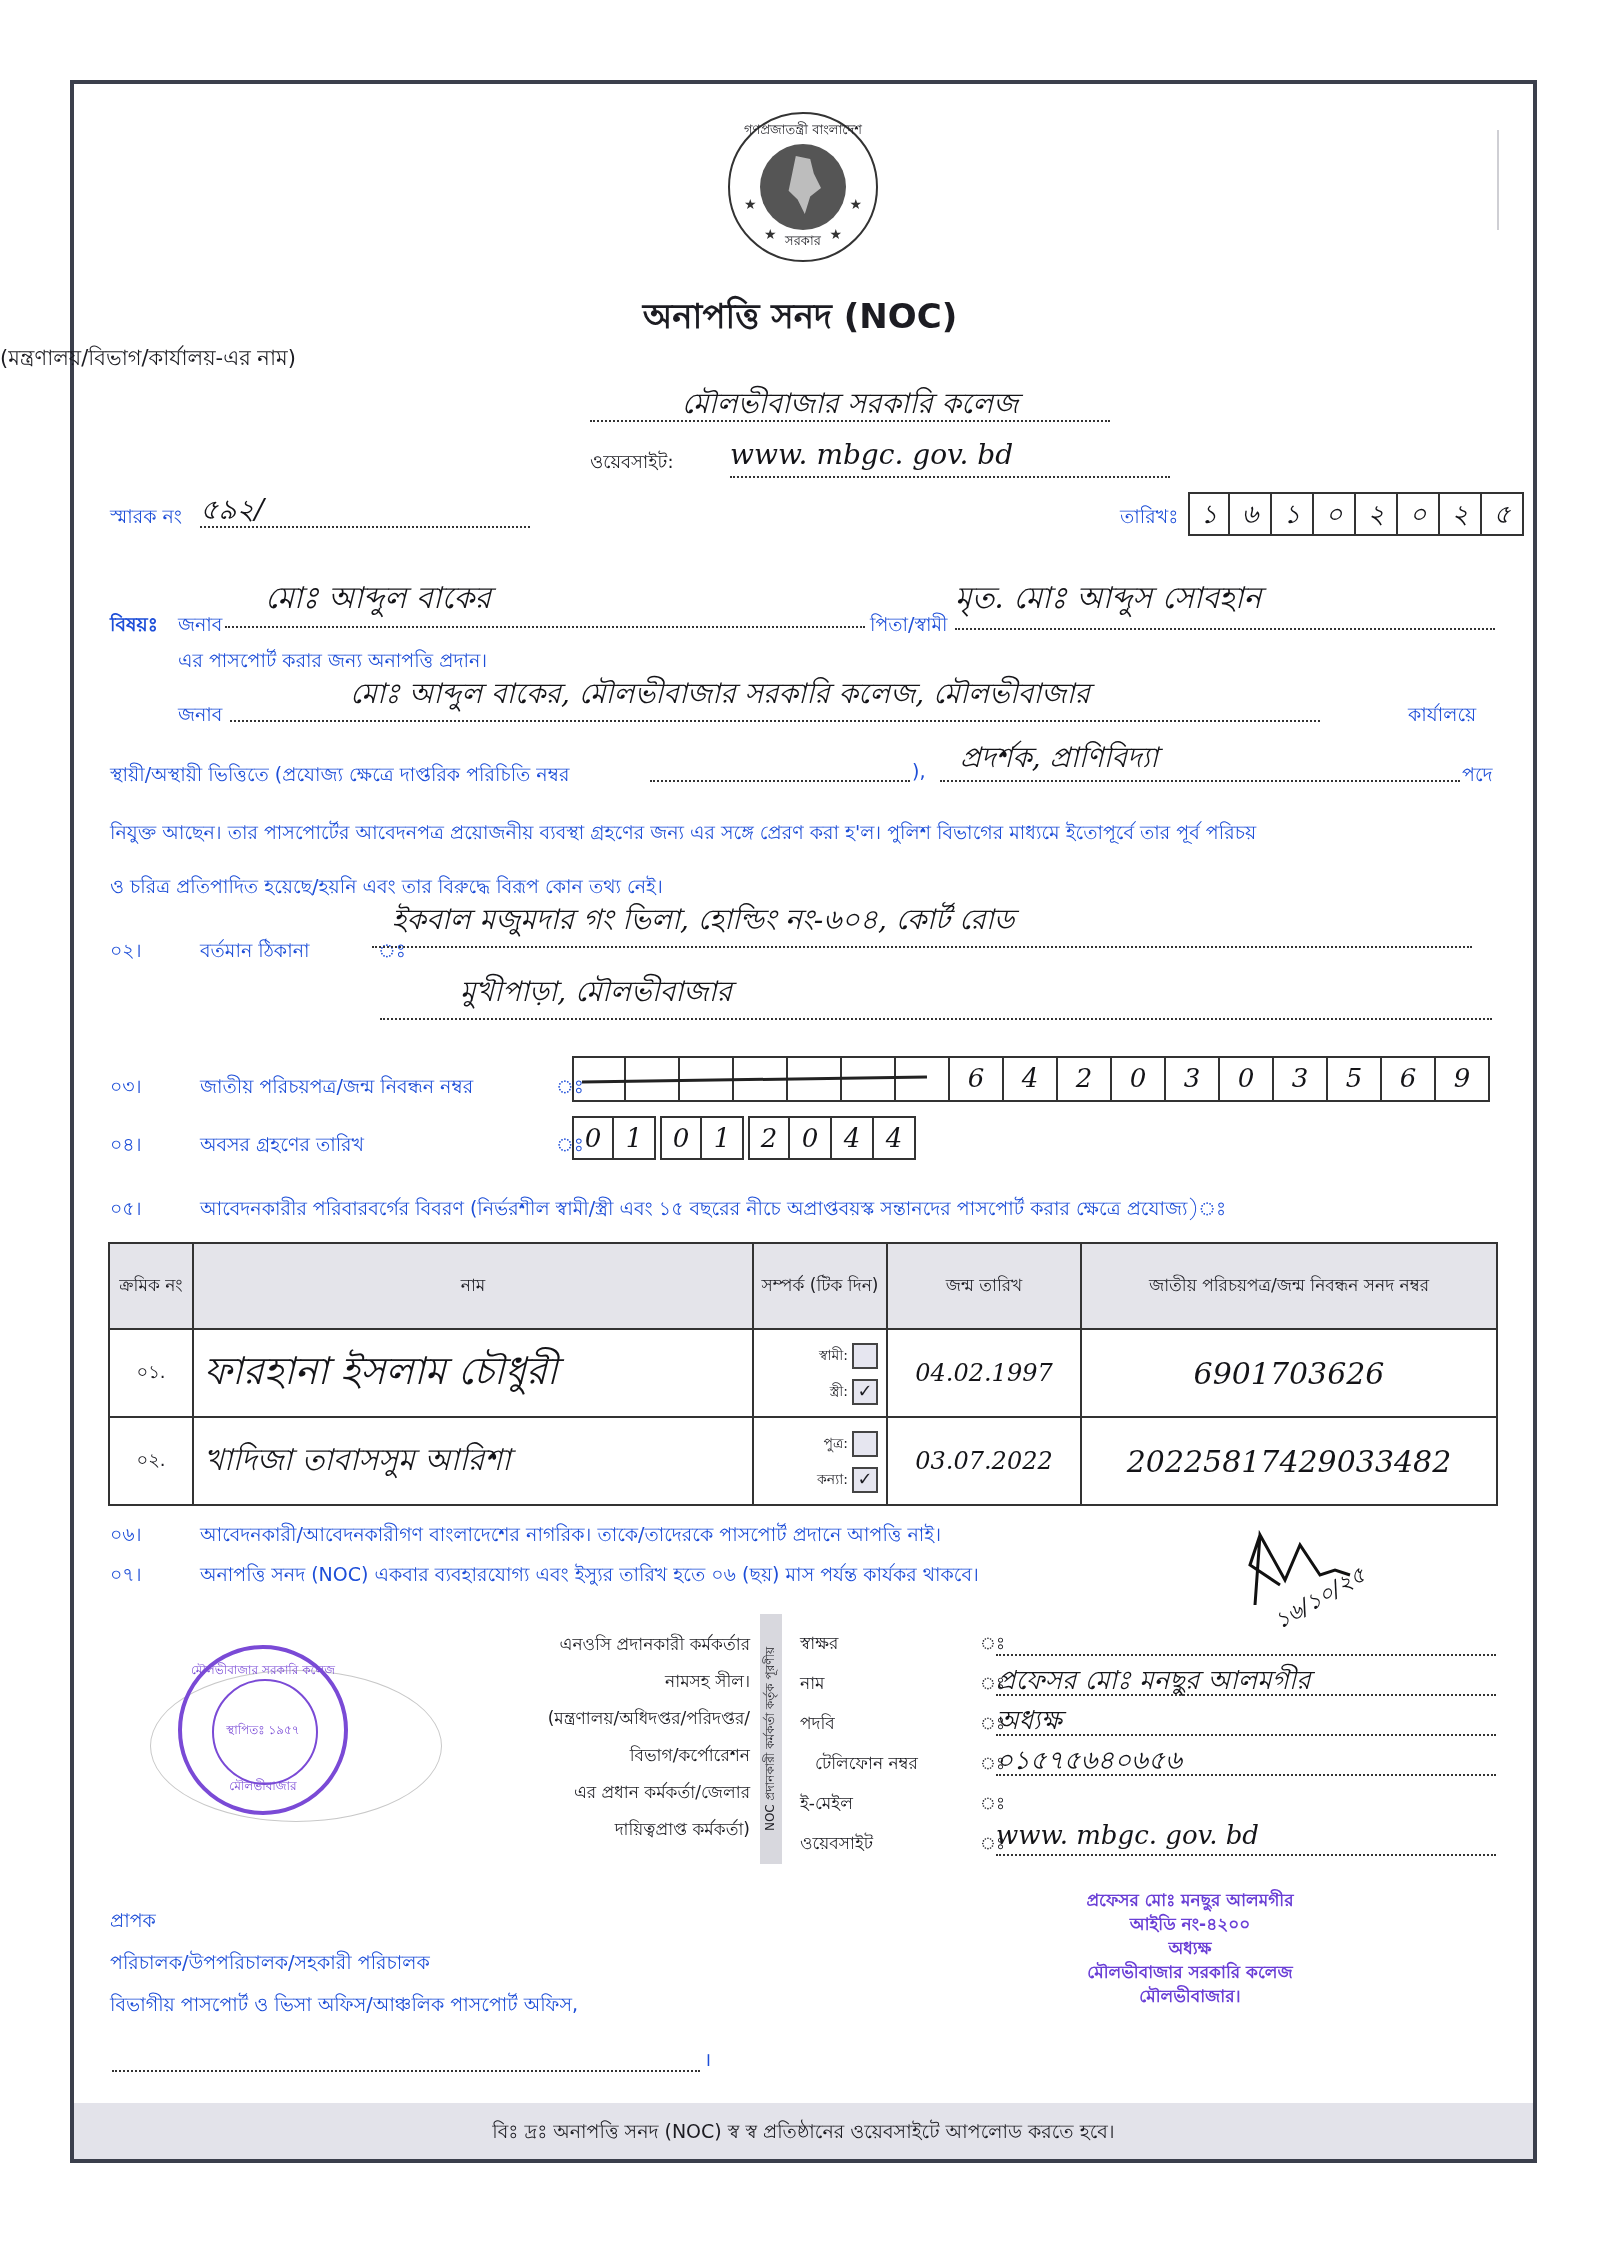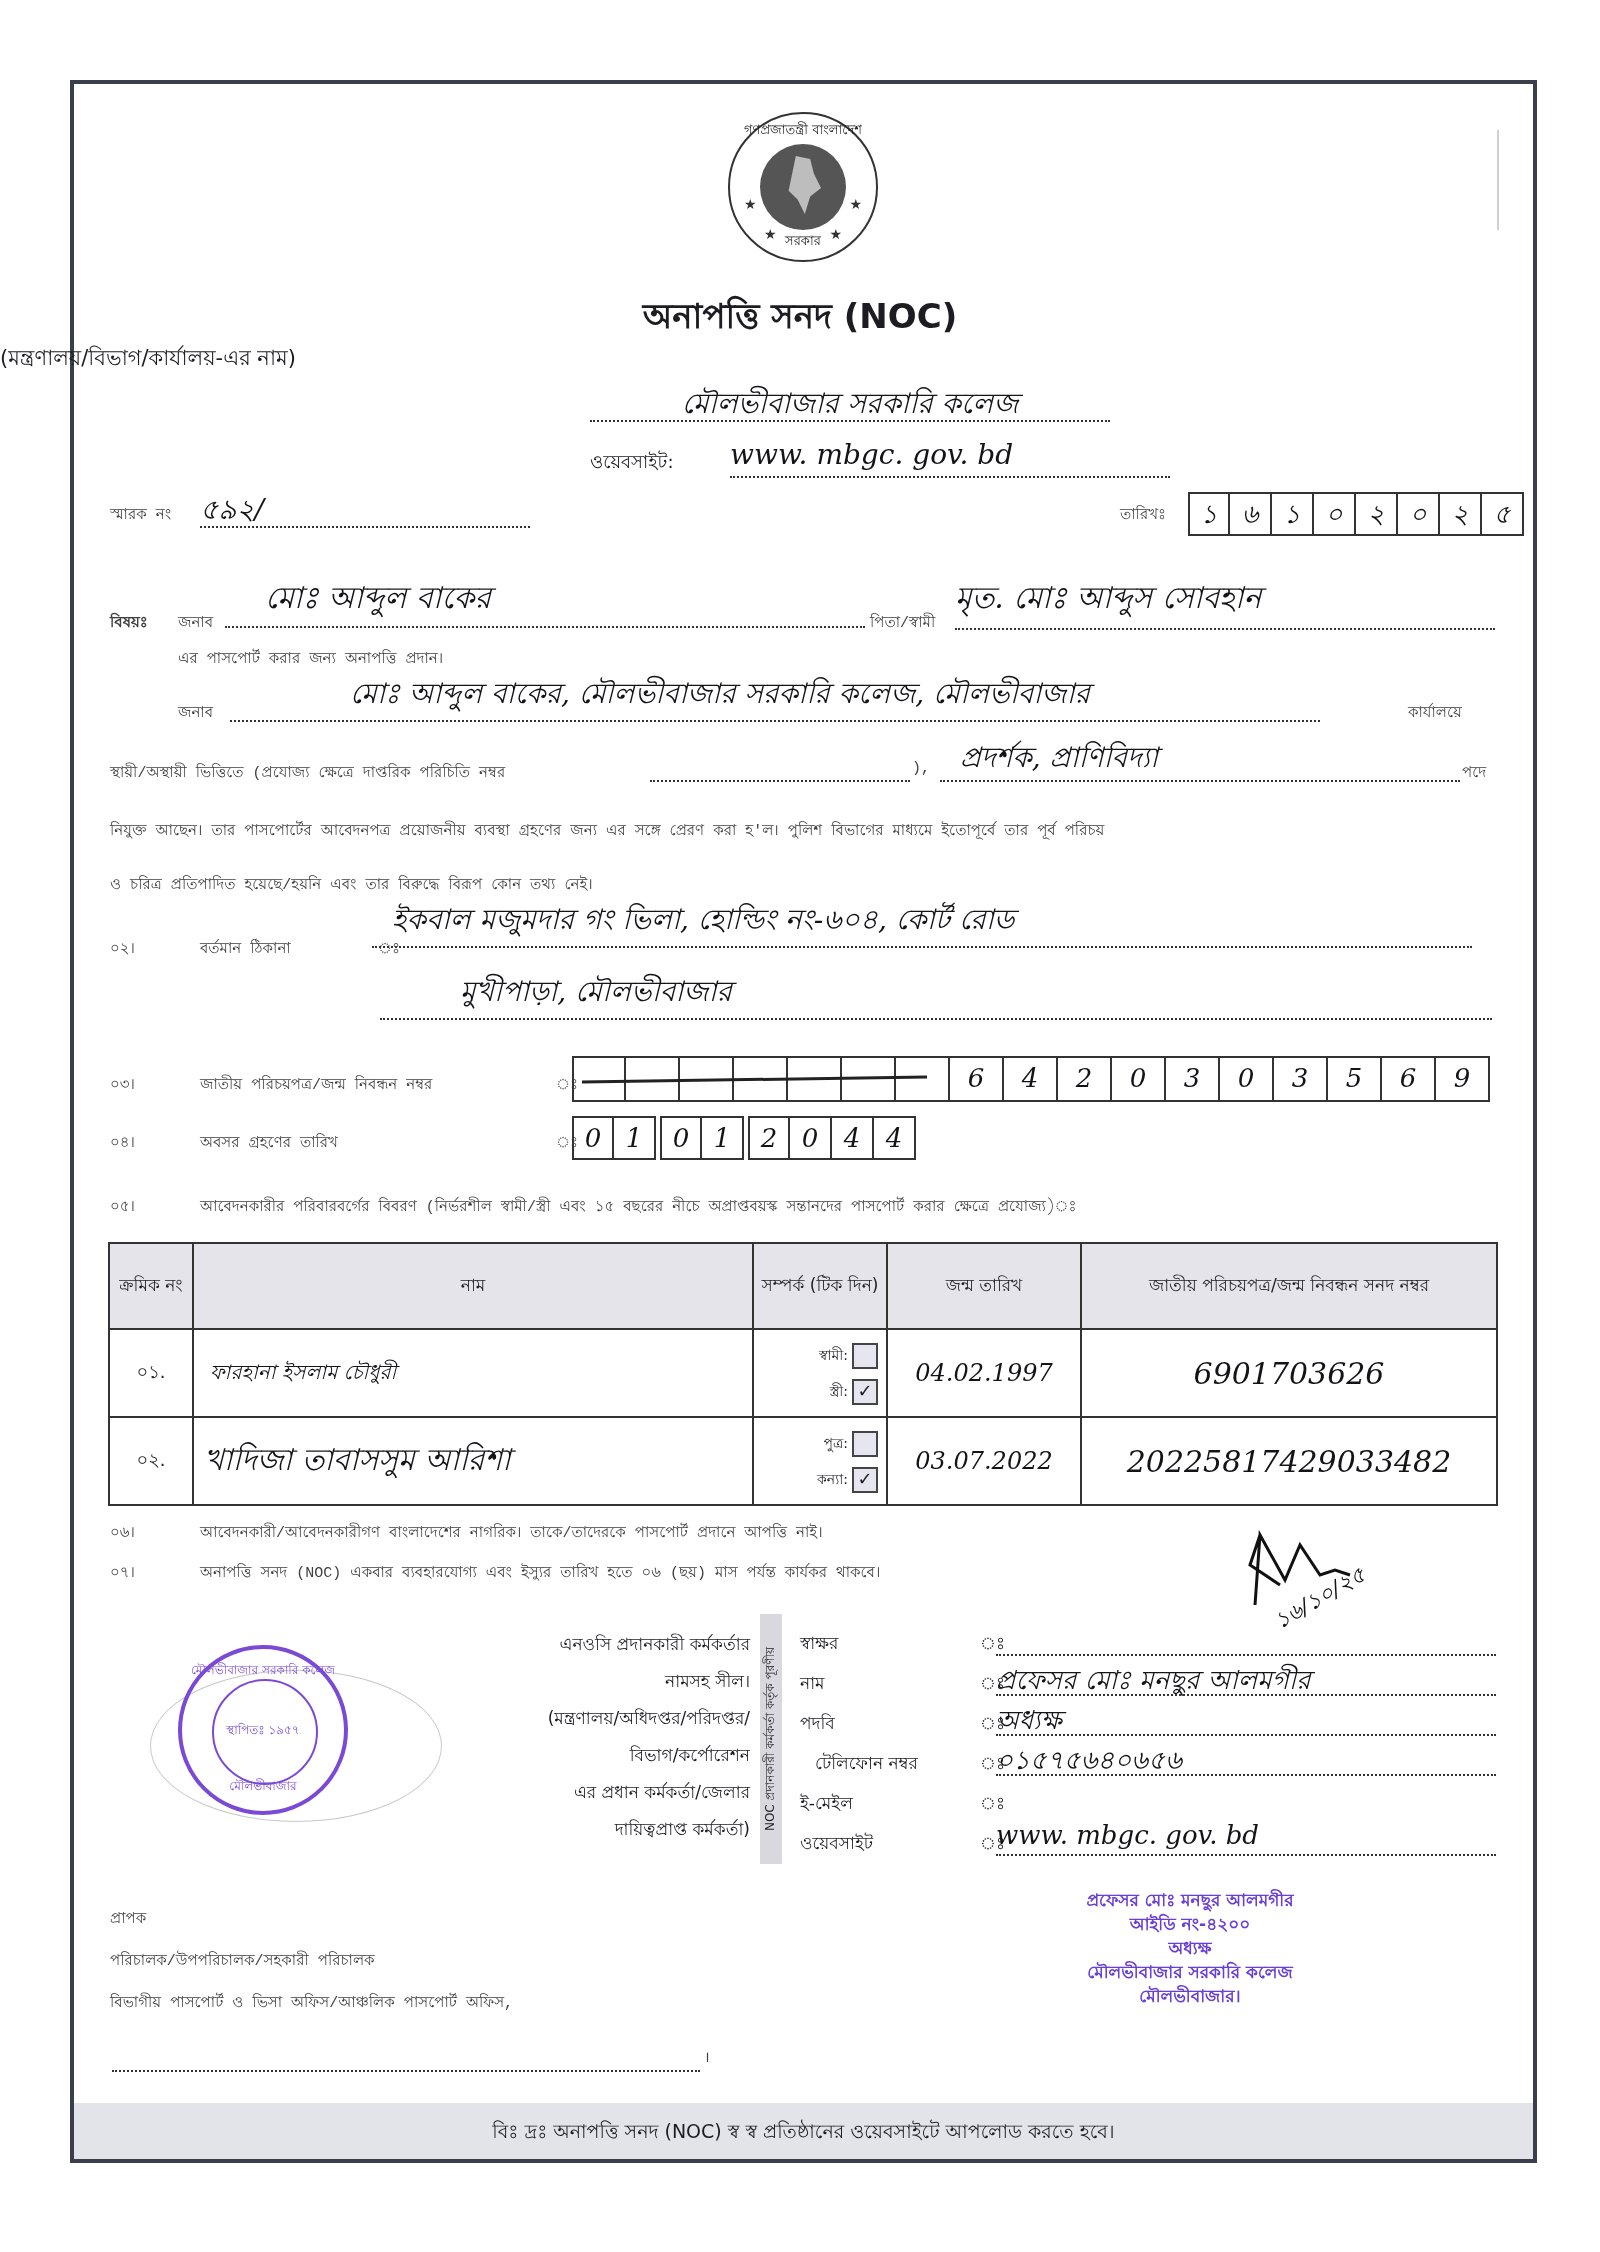--- a/index.html
+++ b/index.html
@@ -2,21 +2,21 @@
 <html><head>
 <meta charset="utf-8">
 <style>
   html, body { margin: 0; padding: 0; background: #ffffff; }
   body { width: 1600px; height: 2252px; position: relative; overflow: hidden;
          font-family: "DejaVu Sans", "Liberation Sans", sans-serif; color: #1c1c22; }
   .frame { position: absolute; left: 70px; top: 80px; width: 1467px; height: 2083px;
            border: 4px solid #3b3f4c; box-sizing: border-box; }
   .abs { position: absolute; }
   .hand { font-family: "DejaVu Serif", "Liberation Serif", serif; font-style: italic; color: #141418; }
-  .print { font-size: 15px; color: #404040; font-family: Liberation Mono, monospace; }
+  .print { font-size: 19px; color: #1d4ed8; }
   .dots { border-bottom: 2px dotted #333; }
   .emblem { left: 728px; top: 112px; width: 150px; height: 150px; border-radius: 50%;
             border: 2px solid #333; box-sizing: border-box; }
   .emblem .inner { position: absolute; left: 30px; top: 30px; width: 86px; height: 86px;
                    border-radius: 50%; background: #555; }
   .emblem .map { position: absolute; left: 55px; top: 42px; width: 36px; height: 58px;
                  background: #bdbdbd; clip-path: polygon(30% 0,70% 5%,80% 30%,100% 55%,70% 70%,55% 100%,35% 75%,10% 60%,20% 30%); }
   .emblem .star { position: absolute; font-size: 14px; color: #333; }
   .emblem .ring-top { position: absolute; left: 0; right: 0; top: 6px; text-align: center; font-size: 13px; }
   .emblem .ring-bot { position: absolute; left: 0; right: 0; bottom: 8px; text-align: center; font-size: 13px; }
@@ -166,21 +166,21 @@
       <th style="width:80px;">ক্রমিক নং</th>
       <th style="width:556px;">নাম</th>
       <th style="width:130px;">সম্পর্ক (টিক দিন)</th>
       <th style="width:190px;">জন্ম তারিখ</th>
       <th>জাতীয় পরিচয়পত্র/জন্ম নিবন্ধন সনদ নম্বর</th>
     </tr>
   </thead>
   <tbody id="family-body">
       <tr>
         <td style="font-size: 18px;">০১.</td>
-        <td class="hand" style="font-size: 20px; text-align: left; padding-left: 16px;">ফারহানা ইসলাম চৌধুরী</td>
+        <td class="hand" style="font-size: 38px; text-align: left; padding-left: 10px;">ফারহানা ইসলাম চৌধুরী</td>
         <td style="font-size: 14px; text-align: right; padding-right: 8px; line-height: 36px;">
           <div><span>স্বামী:</span><span class="chk"></span></div>
           <div><span>স্ত্রী:</span><span class="chk">✓</span></div>
         </td>
         <td class="hand" style="font-size: 24px;">04.02.1997</td>
         <td class="hand" style="font-size: 30px;">6901703626</td>
       </tr>
       <tr>
         <td style="font-size: 18px;">০২.</td>
         <td class="hand" style="font-size: 30px; text-align: left; padding-left: 10px;">খাদিজা তাবাসসুম আরিশা</td>

